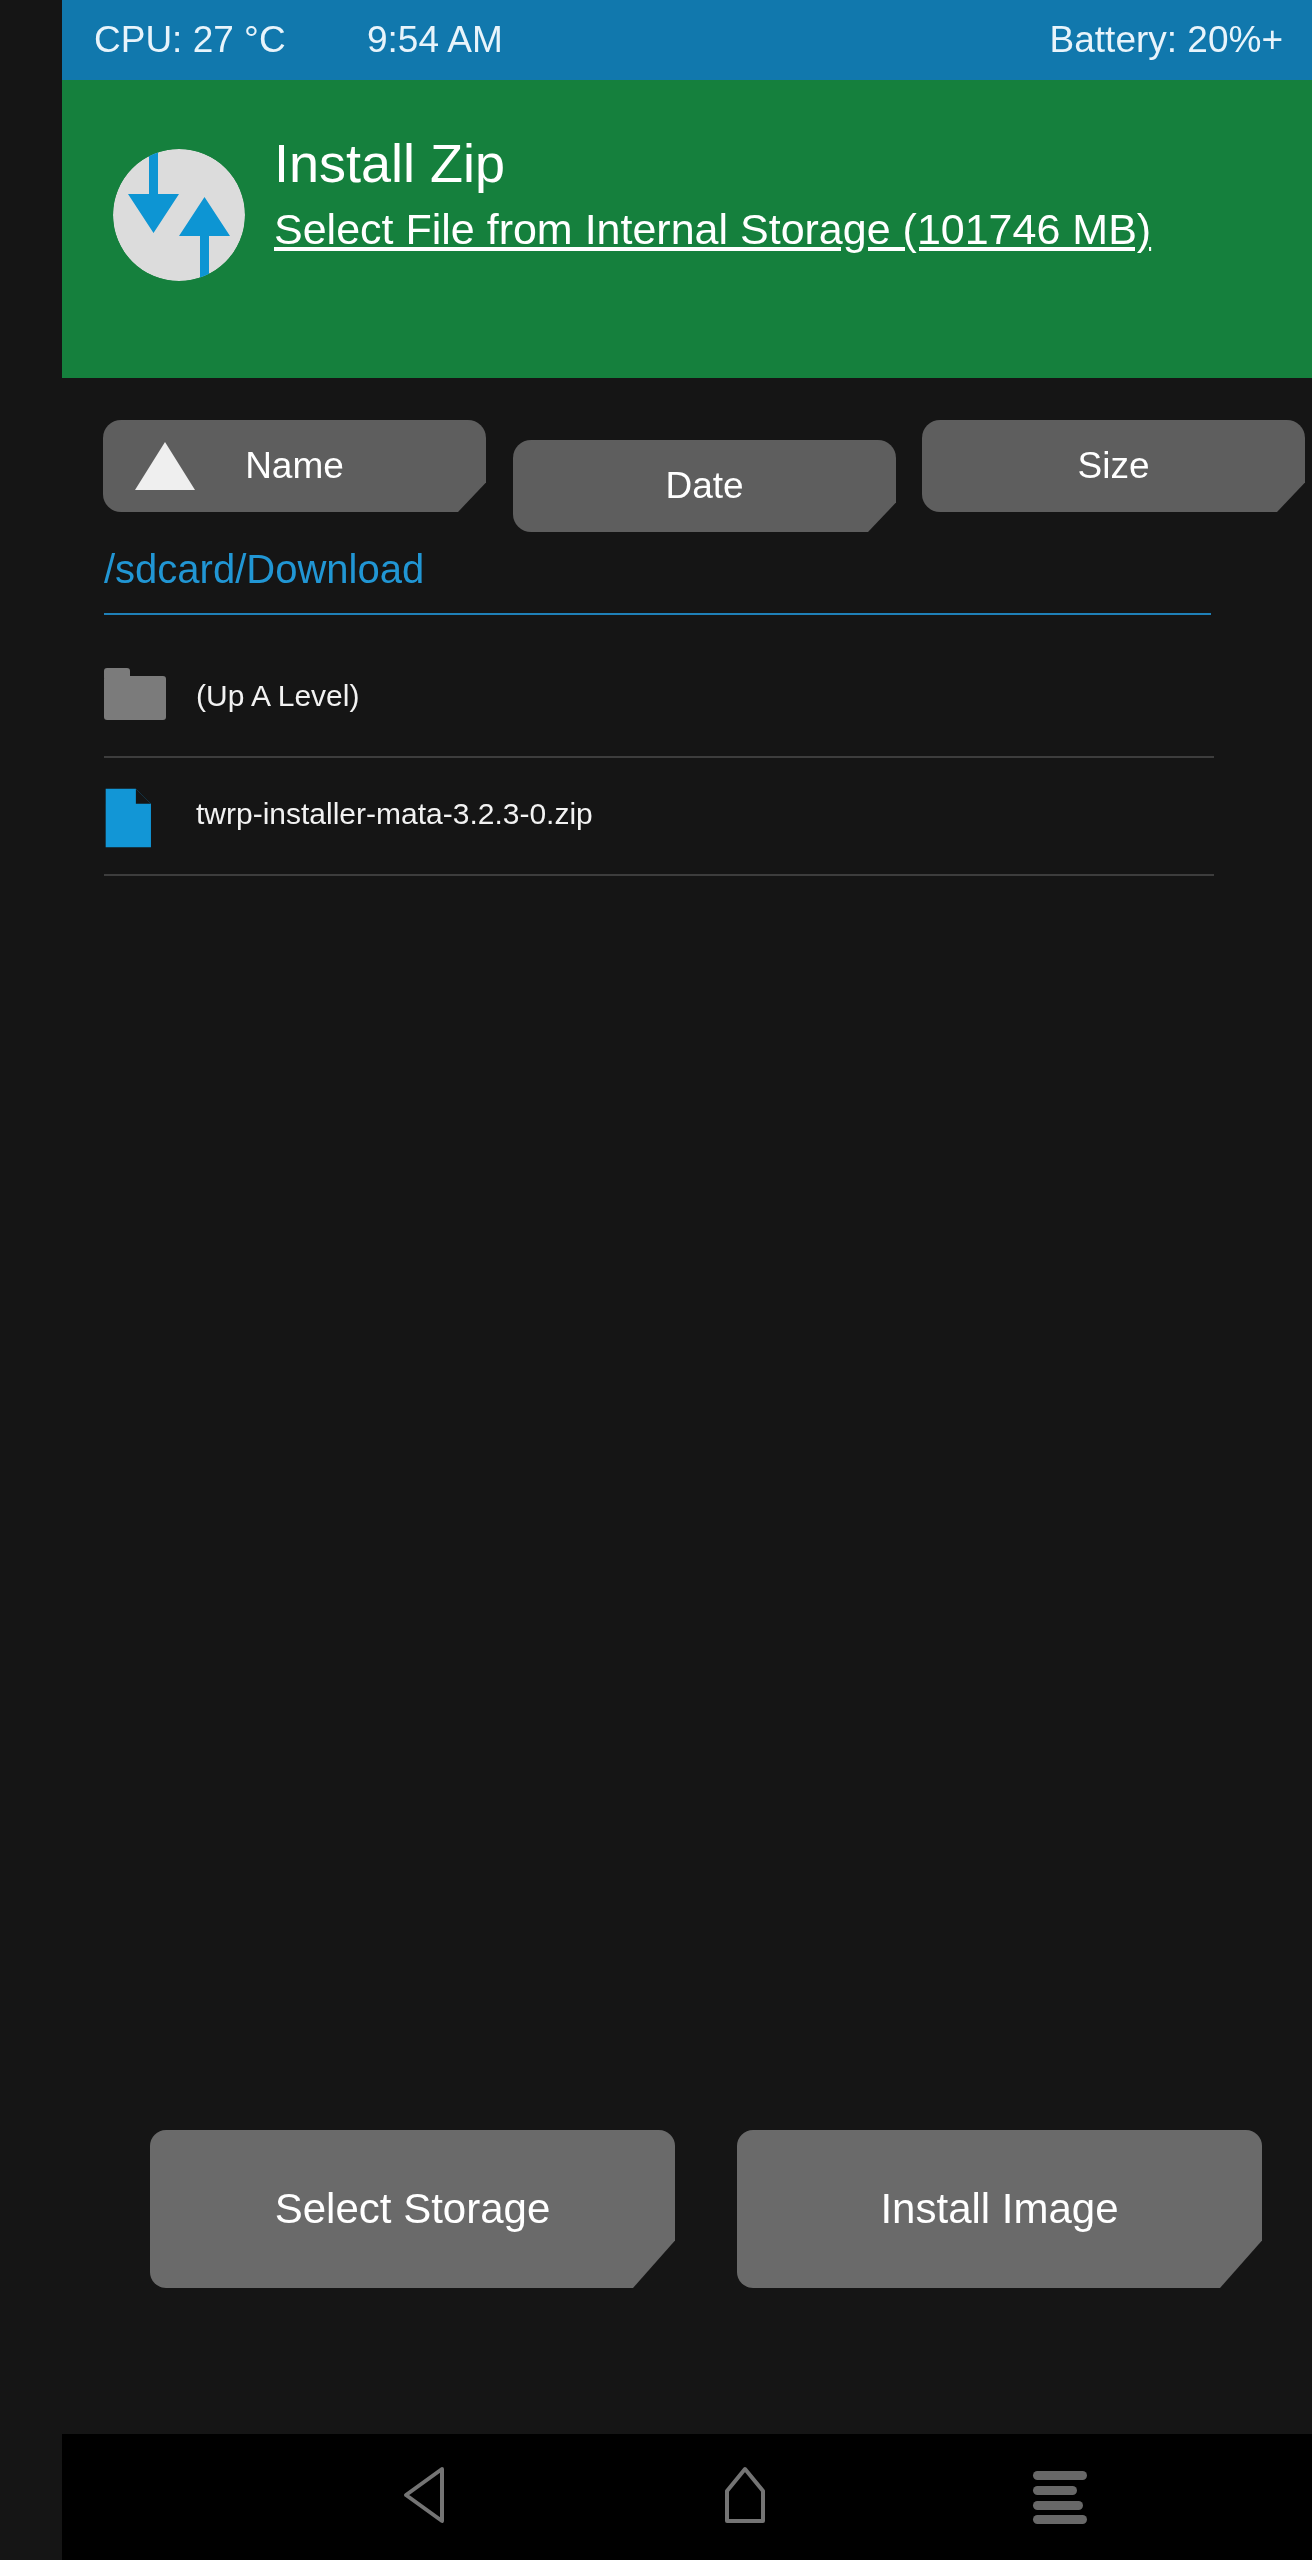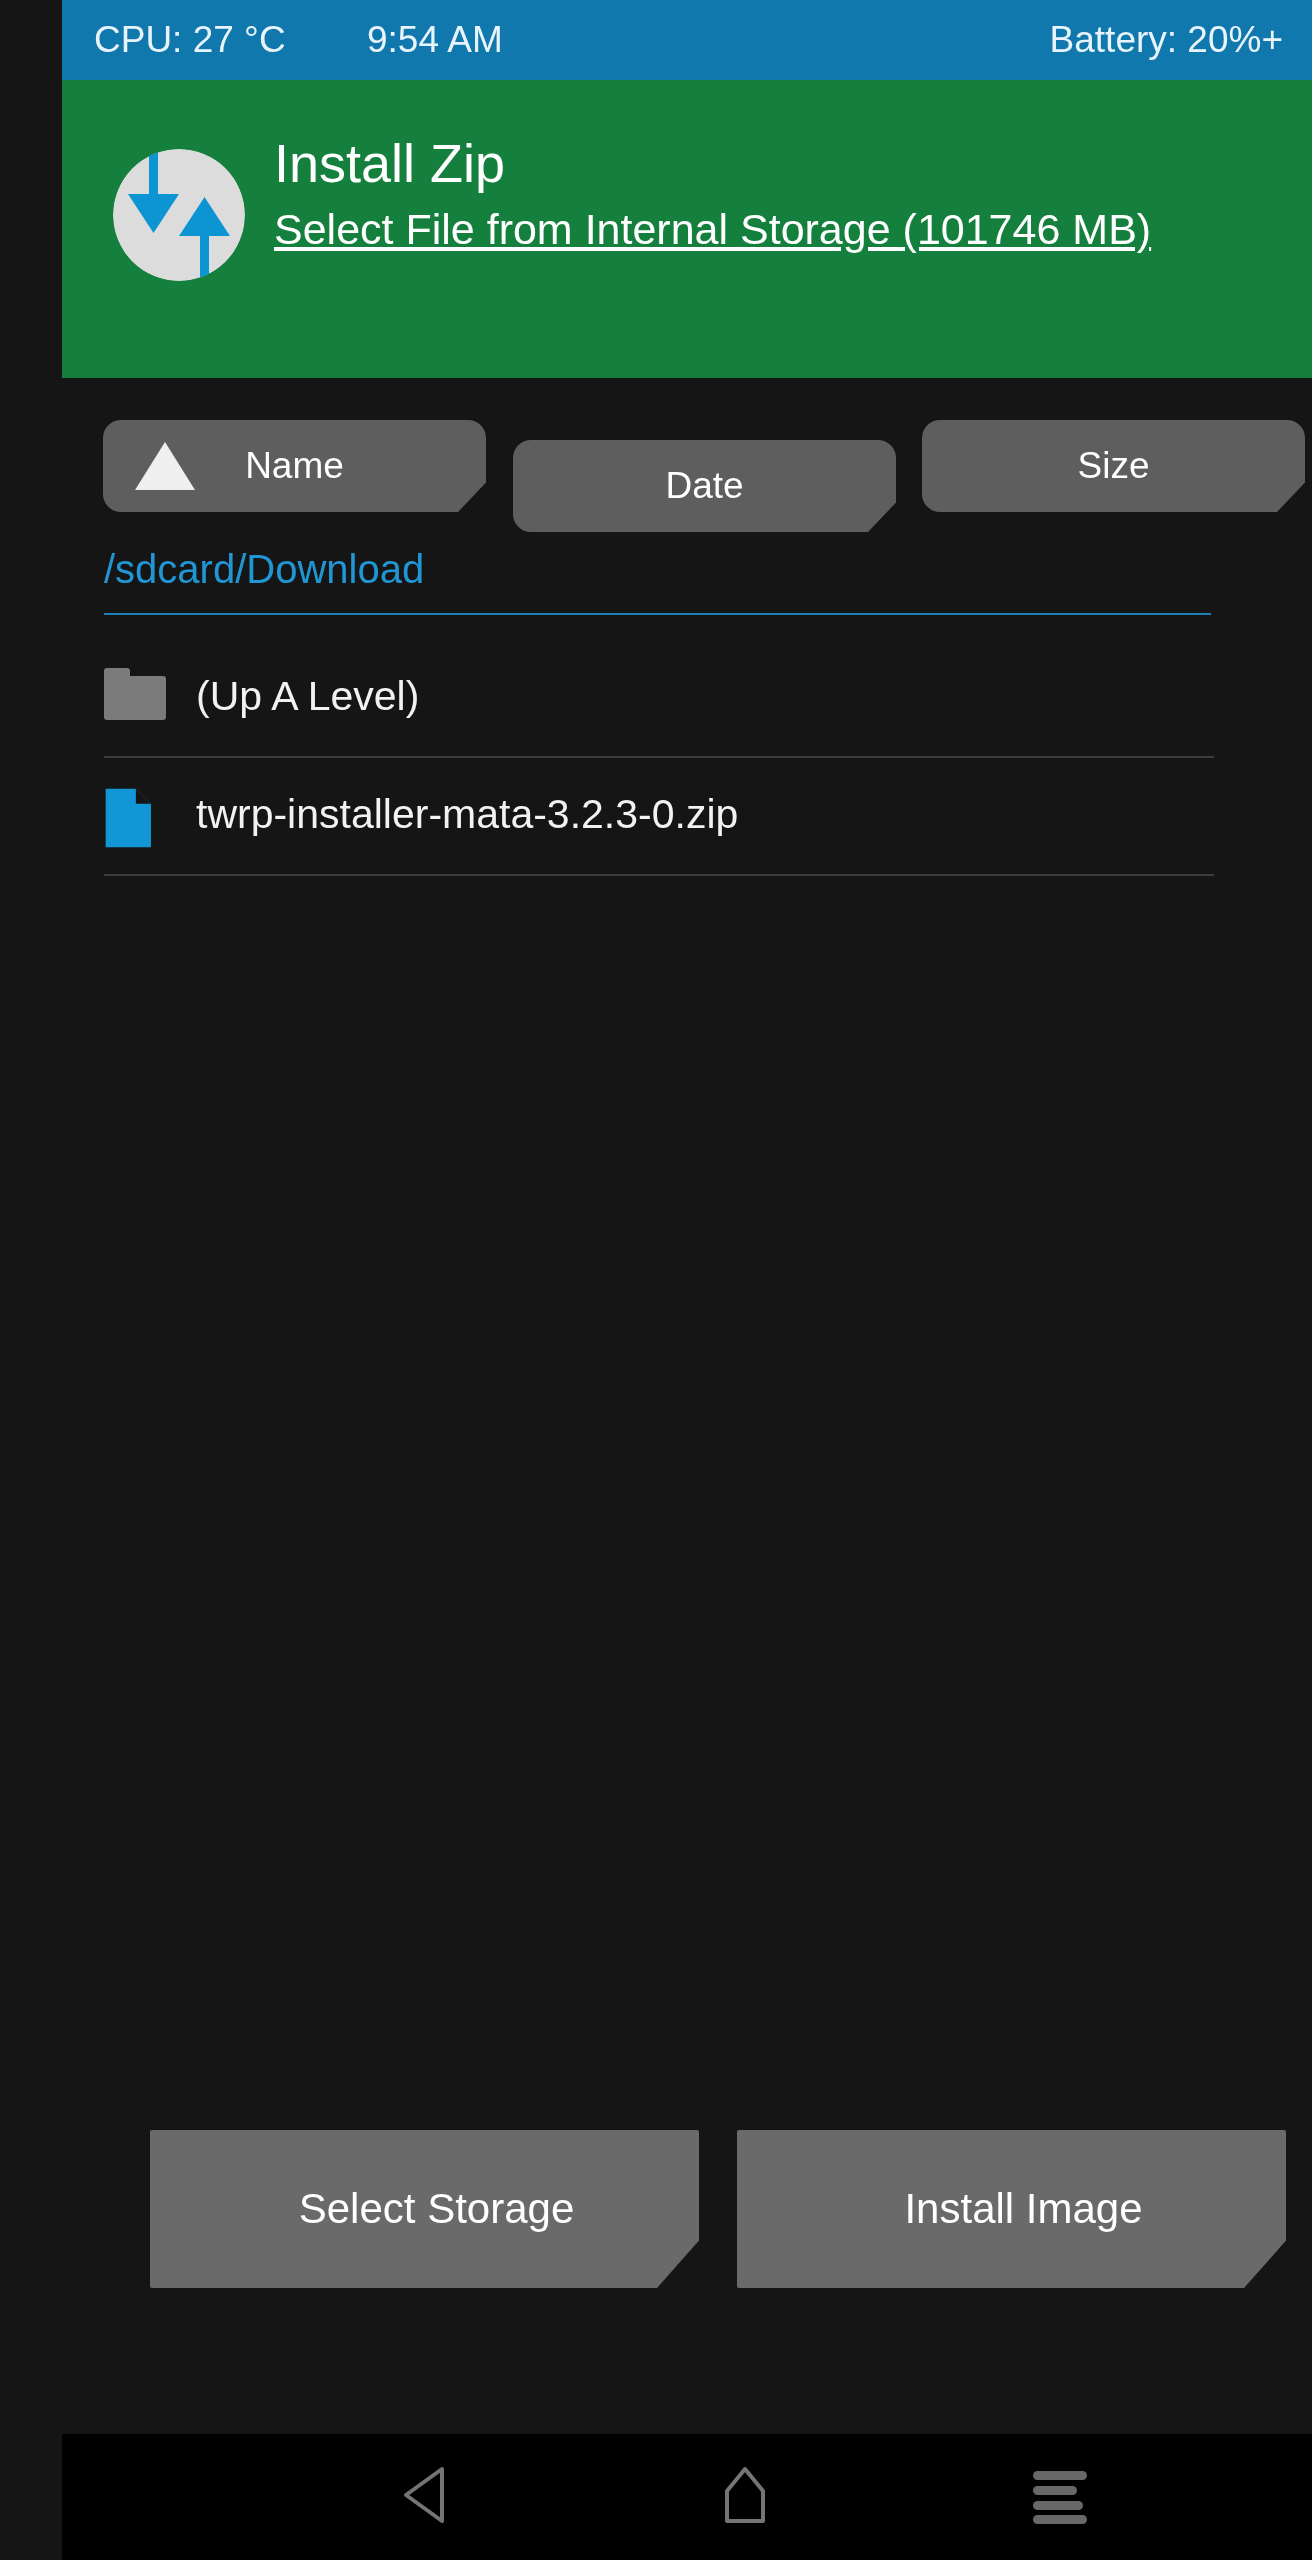--- a/index.html
+++ b/index.html
@@ -175,21 +175,21 @@
     width: 62px;
     height: 62px;
   }
   .file-label {
     position: absolute;
     left: 196px;
     top: 0;
     height: 118px;
     line-height: 112px;
     color: #f2f2f2;
-    font-size: 41px;
+    font-size: 30px;
     white-space: nowrap;
   }
 
   
   .folder-glyph { position: relative; width: 62px; height: 52px; margin-top: 6px; }
   .folder-glyph .tab {
     position: absolute;
     left: 0; top: 0;
     width: 26px; height: 10px;
     background: #7b7b7b;
@@ -208,29 +208,28 @@
     position: absolute;
     left: 0; top: 2130px;
     width: 1312px;
     height: 160px;
   }
   .actionbtn {
     position: absolute;
     top: 0;
     height: 158px;
     background: #6a6a6a;
-    border-radius: 2px;
+    border-radius: 16px;
     color: #ffffff;
     font-size: 42px;
     display: flex;
     align-items: center;
     justify-content: center;
     -webkit-clip-path: polygon(0 0, 100% 0, 100% 70%, calc(100% - 42px) 100%, 0 100%);
     clip-path: polygon(0 0, 100% 0, 100% 70%, calc(100% - 42px) 100%, 0 100%);
-    padding-left: 24px;
   }
   .actionbtn.a0 { left: 150px; width: 525px; }
   .actionbtn.a1 { left: 737px; width: 525px; }
 
   
   .navbar {
     position: absolute;
     left: 62px;
     top: 2434px;
     width: 1250px;

